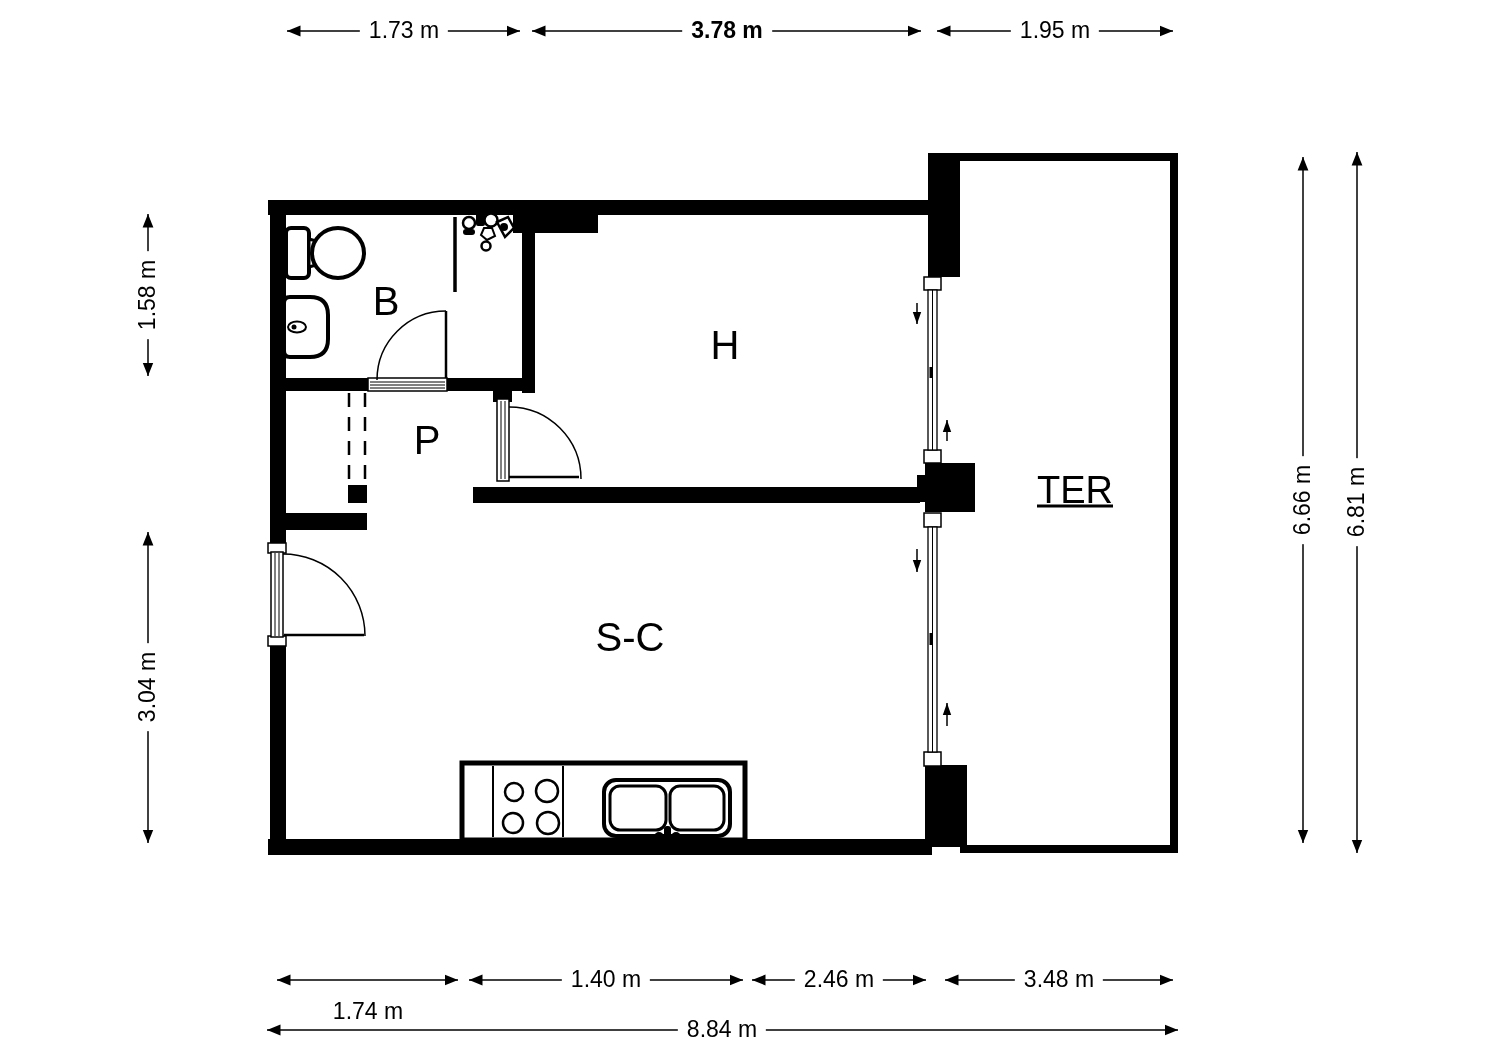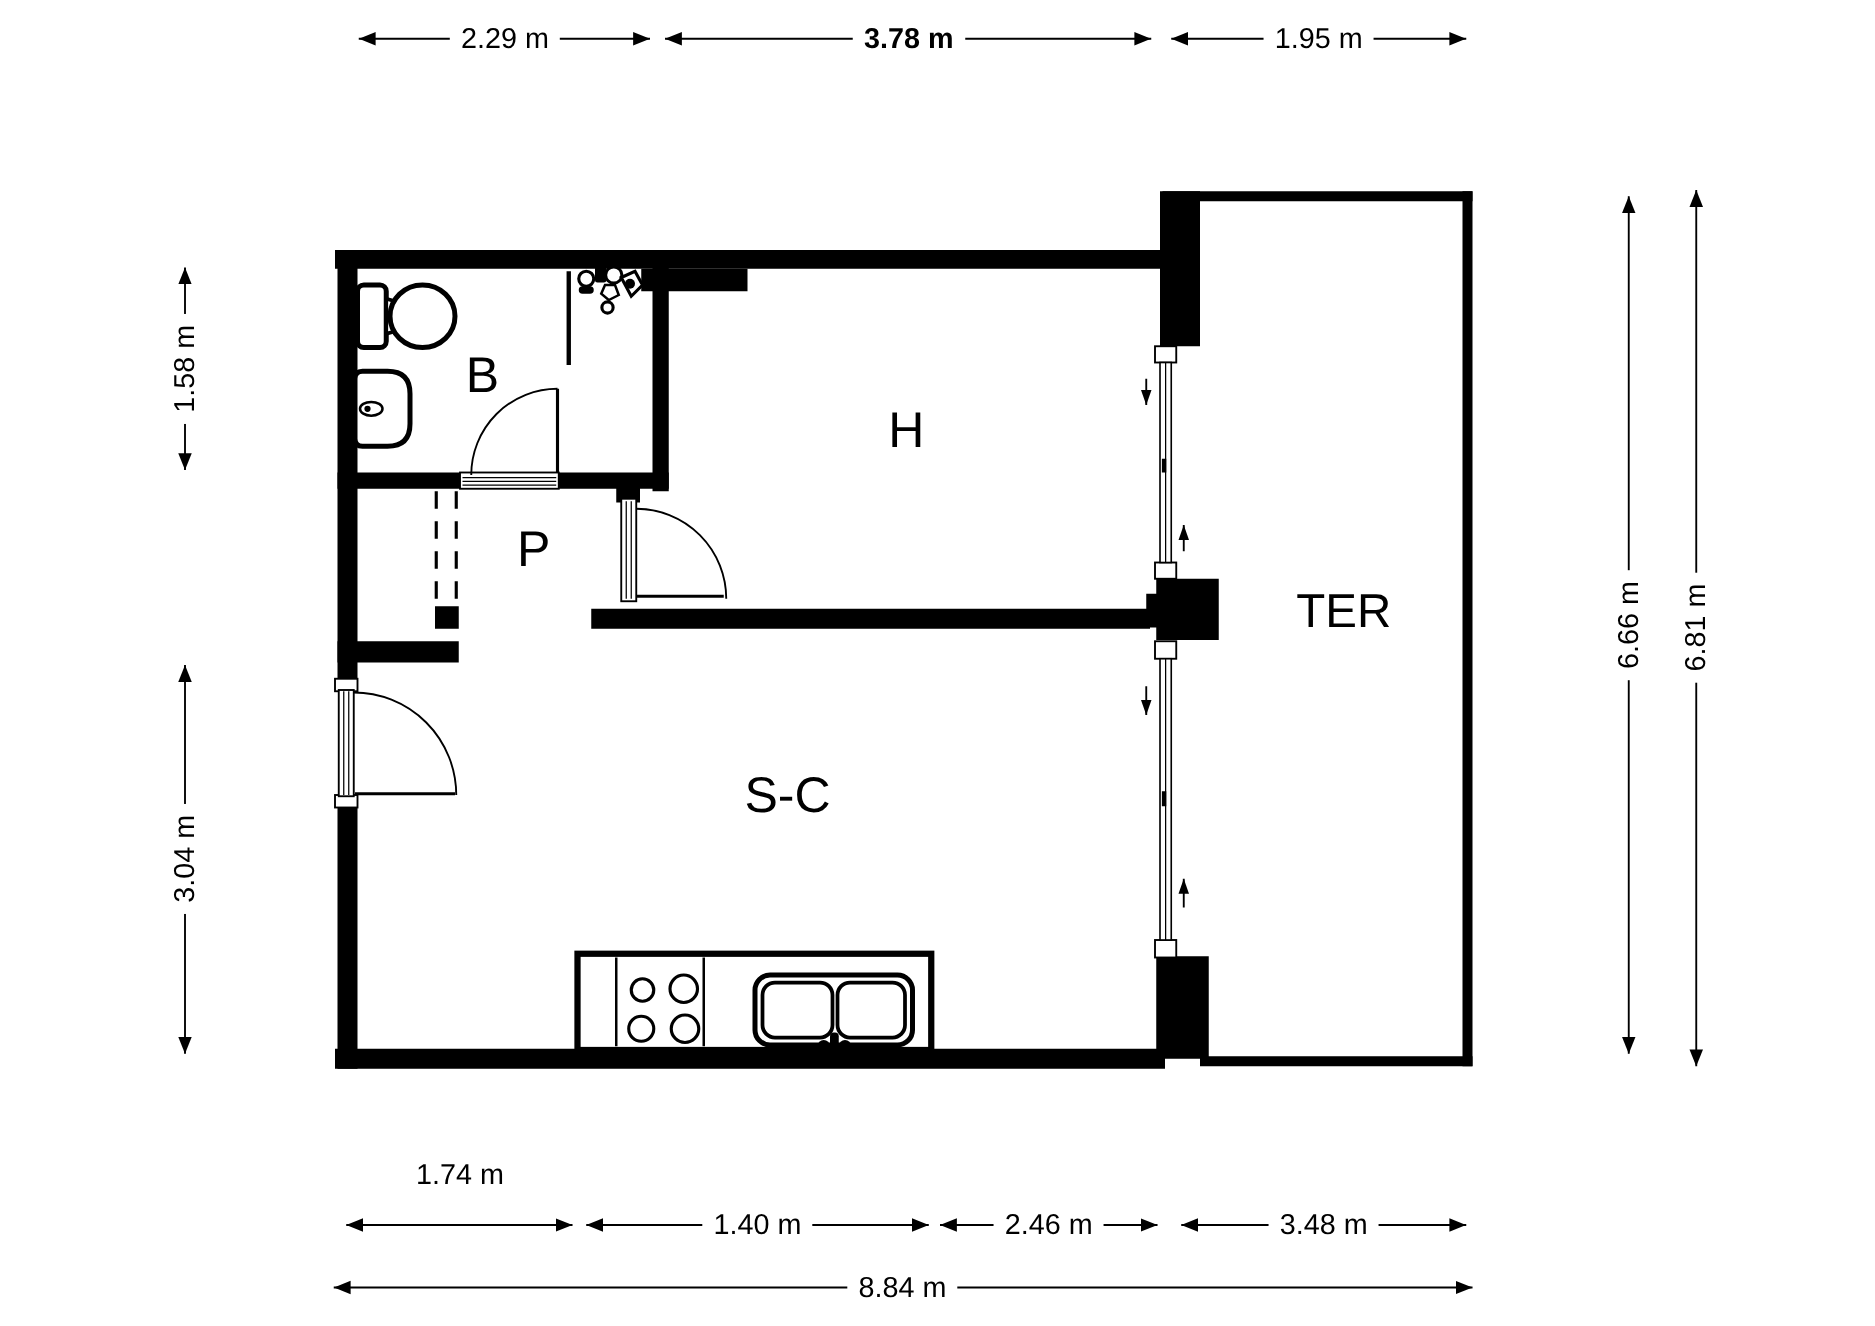--- a/index.html
+++ b/index.html
@@ -24,21 +24,21 @@
   .lbl.v{transform:translate(-50%,-50%) rotate(-90deg);}
   .room{
     position:absolute;
     transform:translate(-50%,-50%);
     font-size:40px;
     color:#000;
     background:transparent;
     padding:0;
     white-space:nowrap;
   }
-  .room.ter{font-size:38px;}
+  .room.ter{font-size:38px;text-decoration:underline;}
 </style>
 </head>
 <body>
 
 <div class="canvas">
 
   <svg width="1500" height="1061" viewBox="0 0 1500 1061">
     <defs>
       <marker id="arr" viewBox="0 0 10 10" refX="10" refY="5" markerWidth="9" markerHeight="9" orient="auto-start-reverse">
         <path d="M 0 1 L 10 5 L 0 9 z" fill="#000"></path>
@@ -179,31 +179,31 @@
       <line x1="1303" y1="157" x2="1303" y2="843" marker-start="url(#arr)" marker-end="url(#arr)"></line>
       <line x1="1357" y1="152" x2="1357" y2="853" marker-start="url(#arr)" marker-end="url(#arr)"></line>
       <line x1="277" y1="980" x2="458" y2="980" marker-start="url(#arr)" marker-end="url(#arr)"></line>
       <line x1="469" y1="980" x2="743" y2="980" marker-start="url(#arr)" marker-end="url(#arr)"></line>
       <line x1="752" y1="980" x2="926" y2="980" marker-start="url(#arr)" marker-end="url(#arr)"></line>
       <line x1="945" y1="980" x2="1173" y2="980" marker-start="url(#arr)" marker-end="url(#arr)"></line>
       <line x1="267" y1="1030" x2="1178" y2="1030" marker-start="url(#arr)" marker-end="url(#arr)"></line>
     </g>
   </svg>
 
-  <div class="lbl" style="left:404px;top:31px;">2.29 m</div>
+  <div class="lbl" style="left:404px;top:31px;">1.73 m</div>
   <div class="lbl" style="left:727px;top:31px;font-weight:bold;">3.78 m</div>
   <div class="lbl" style="left:1055px;top:31px;">1.95 m</div>
 
   <div class="lbl v" style="left:148px;top:295px;">1.58 m</div>
   <div class="lbl v" style="left:148px;top:687px;">3.04 m</div>
 
   <div class="lbl v" style="left:1303px;top:500px;">6.66 m</div>
   <div class="lbl v" style="left:1357px;top:502px;">6.81 m</div>
 
-  <div class="lbl" style="left:368px;top:940px;">1.74 m</div>
+  <div class="lbl" style="left:368px;top:1012px;">1.74 m</div>
   <div class="lbl" style="left:606px;top:980px;">1.40 m</div>
   <div class="lbl" style="left:839px;top:980px;">2.46 m</div>
   <div class="lbl" style="left:1059px;top:980px;">3.48 m</div>
 
   <div class="lbl" style="left:722px;top:1030px;">8.84 m</div>
 
   <div class="room" style="left:386px;top:301px;">B</div>
   <div class="room" style="left:427px;top:440px;">P</div>
   <div class="room" style="left:725px;top:345px;">H</div>
   <div class="room" style="left:630px;top:637px;text-align:center;">S-C</div>

